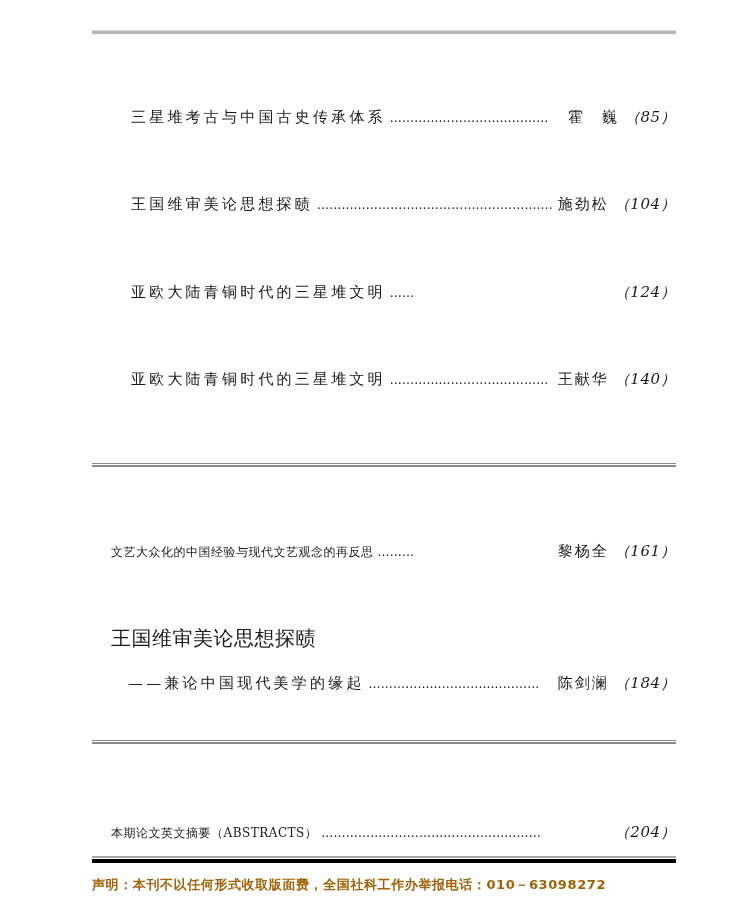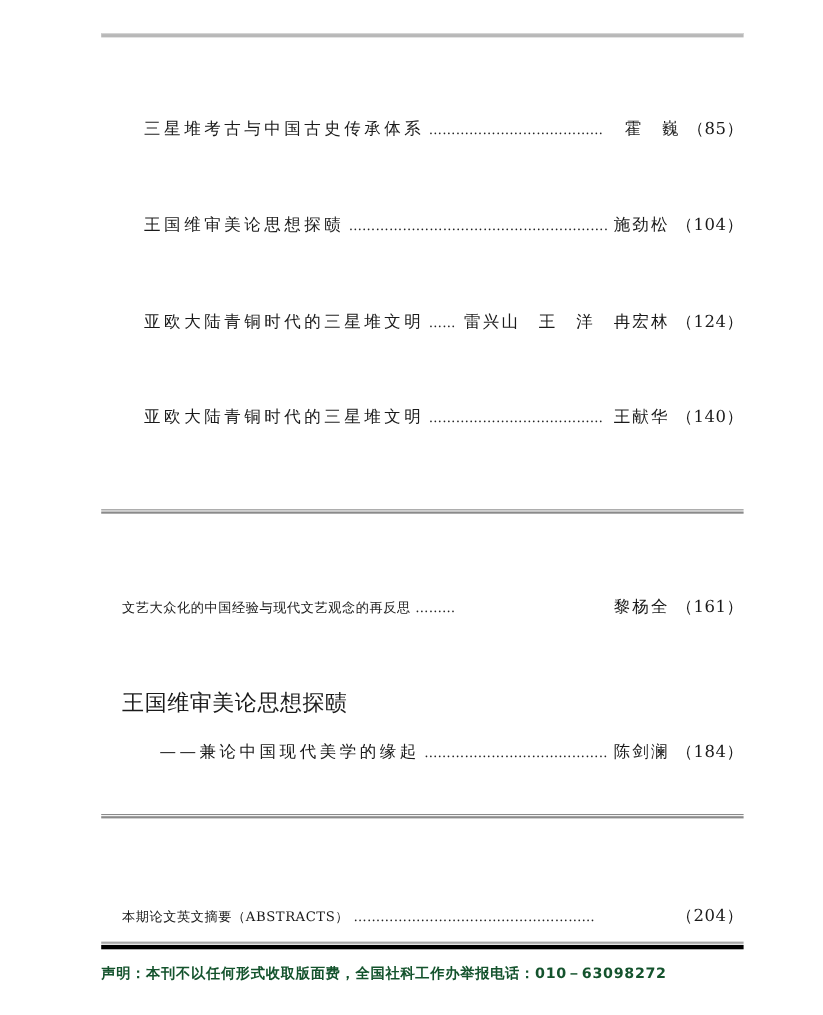--- a/index.html
+++ b/index.html
@@ -74,38 +74,39 @@
       letter-spacing: 0.2px;
       color: #222;
       font-size: 12px;
     }
     .entry .author {
       letter-spacing: 2px;
       margin-right: 6px;
     }
     .entry .page {
       letter-spacing: 0.5px;
+      font-style: italic;
     }
     .subtitle-heading {
       position: absolute;
       left: 111px;
       top: 628px;
       font-size: 20px;
       line-height: 20px;
       letter-spacing: 0.5px;
     }
     .footer-notice {
       position: absolute;
       left: 92px;
       top: 876px;
       font-family: "DejaVu Sans", "Liberation Sans", sans-serif;
       font-weight: bold;
       font-size: 13px;
       letter-spacing: 0.6px;
-      color: #14532d;
+      color: #a16207;
       white-space: nowrap;
     }
   </style>
 </head>
 <body>
 
 <div class="rule-top"></div>
 
 <div class="entry" style="left:131px; top:107px;">
   <span class="title">三星堆考古与中国古史传承体系</span>
@@ -117,21 +118,20 @@
 <div class="entry" style="left:131px; top:194px;">
   <span class="title">王国维审美论思想探赜</span>
   <span class="leader">……………………………………………………</span>
   <span class="author">施劲松</span>
   <span class="page">（104）</span>
 </div>
 
 <div class="entry" style="left:131px; top:282px;">
   <span class="title">亚欧大陆青铜时代的三星堆文明</span>
   <span class="leader">……</span>
-  <span class="author">雷兴山　王　洋　冉宏林</span>
   <span class="page">（124）</span>
 </div>
 
 <div class="entry" style="left:131px; top:369px;">
   <span class="title">亚欧大陆青铜时代的三星堆文明</span>
   <span class="leader">…………………………………</span>
   <span class="author">王献华</span>
   <span class="page">（140）</span>
 </div>
 
@@ -139,21 +139,21 @@
 
 <div class="entry tight" style="left:111px; top:541px;">
   <span class="title">文艺大众化的中国经验与现代文艺观念的再反思</span>
   <span class="leader">………</span>
   <span class="author">黎杨全</span>
   <span class="page">（161）</span>
 </div>
 
 <div class="subtitle-heading">王国维审美论思想探赜</div>
 
-<div class="entry" style="left:145px; top:673px;">
+<div class="entry" style="left:128px; top:673px;">
   <span class="title">——兼论中国现代美学的缘起</span>
   <span class="leader">……………………………………</span>
   <span class="author">陈剑澜</span>
   <span class="page">（184）</span>
 </div>
 
 <div class="rule-double" style="top:740px;"></div>
 
 <div class="entry tight" style="left:111px; top:822px;">
   <span class="title">本期论文英文摘要（ABSTRACTS）</span>

